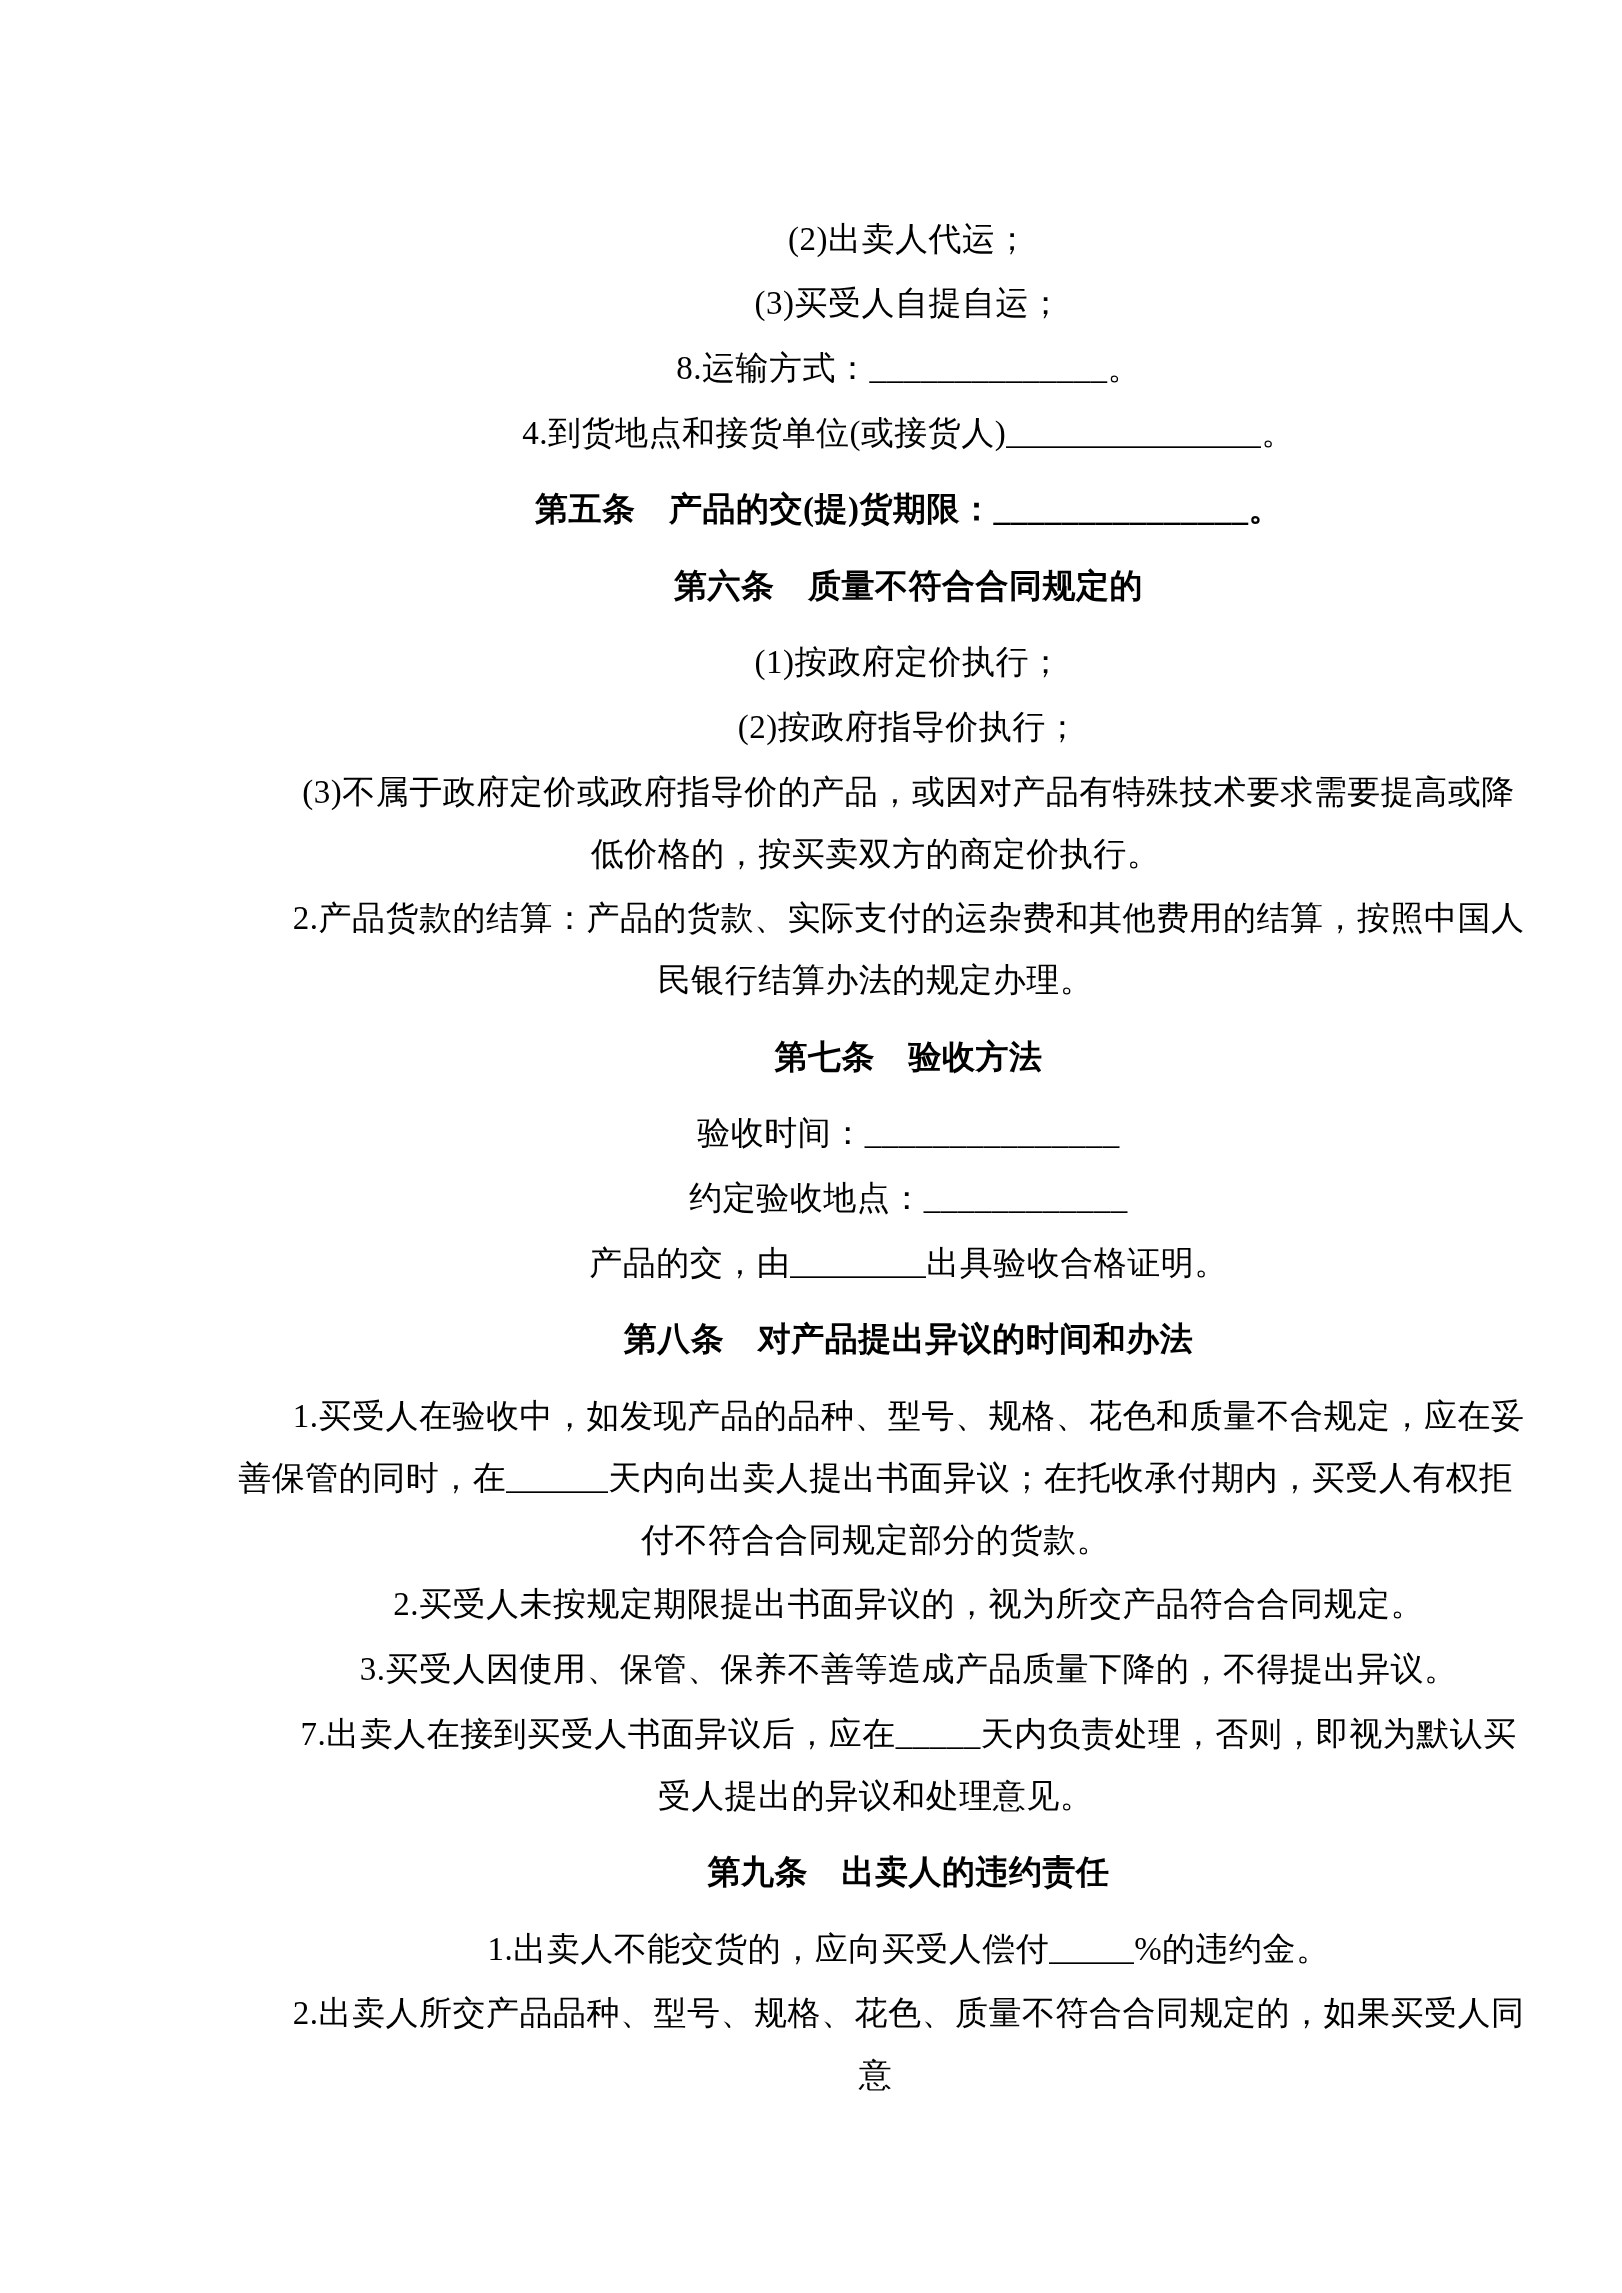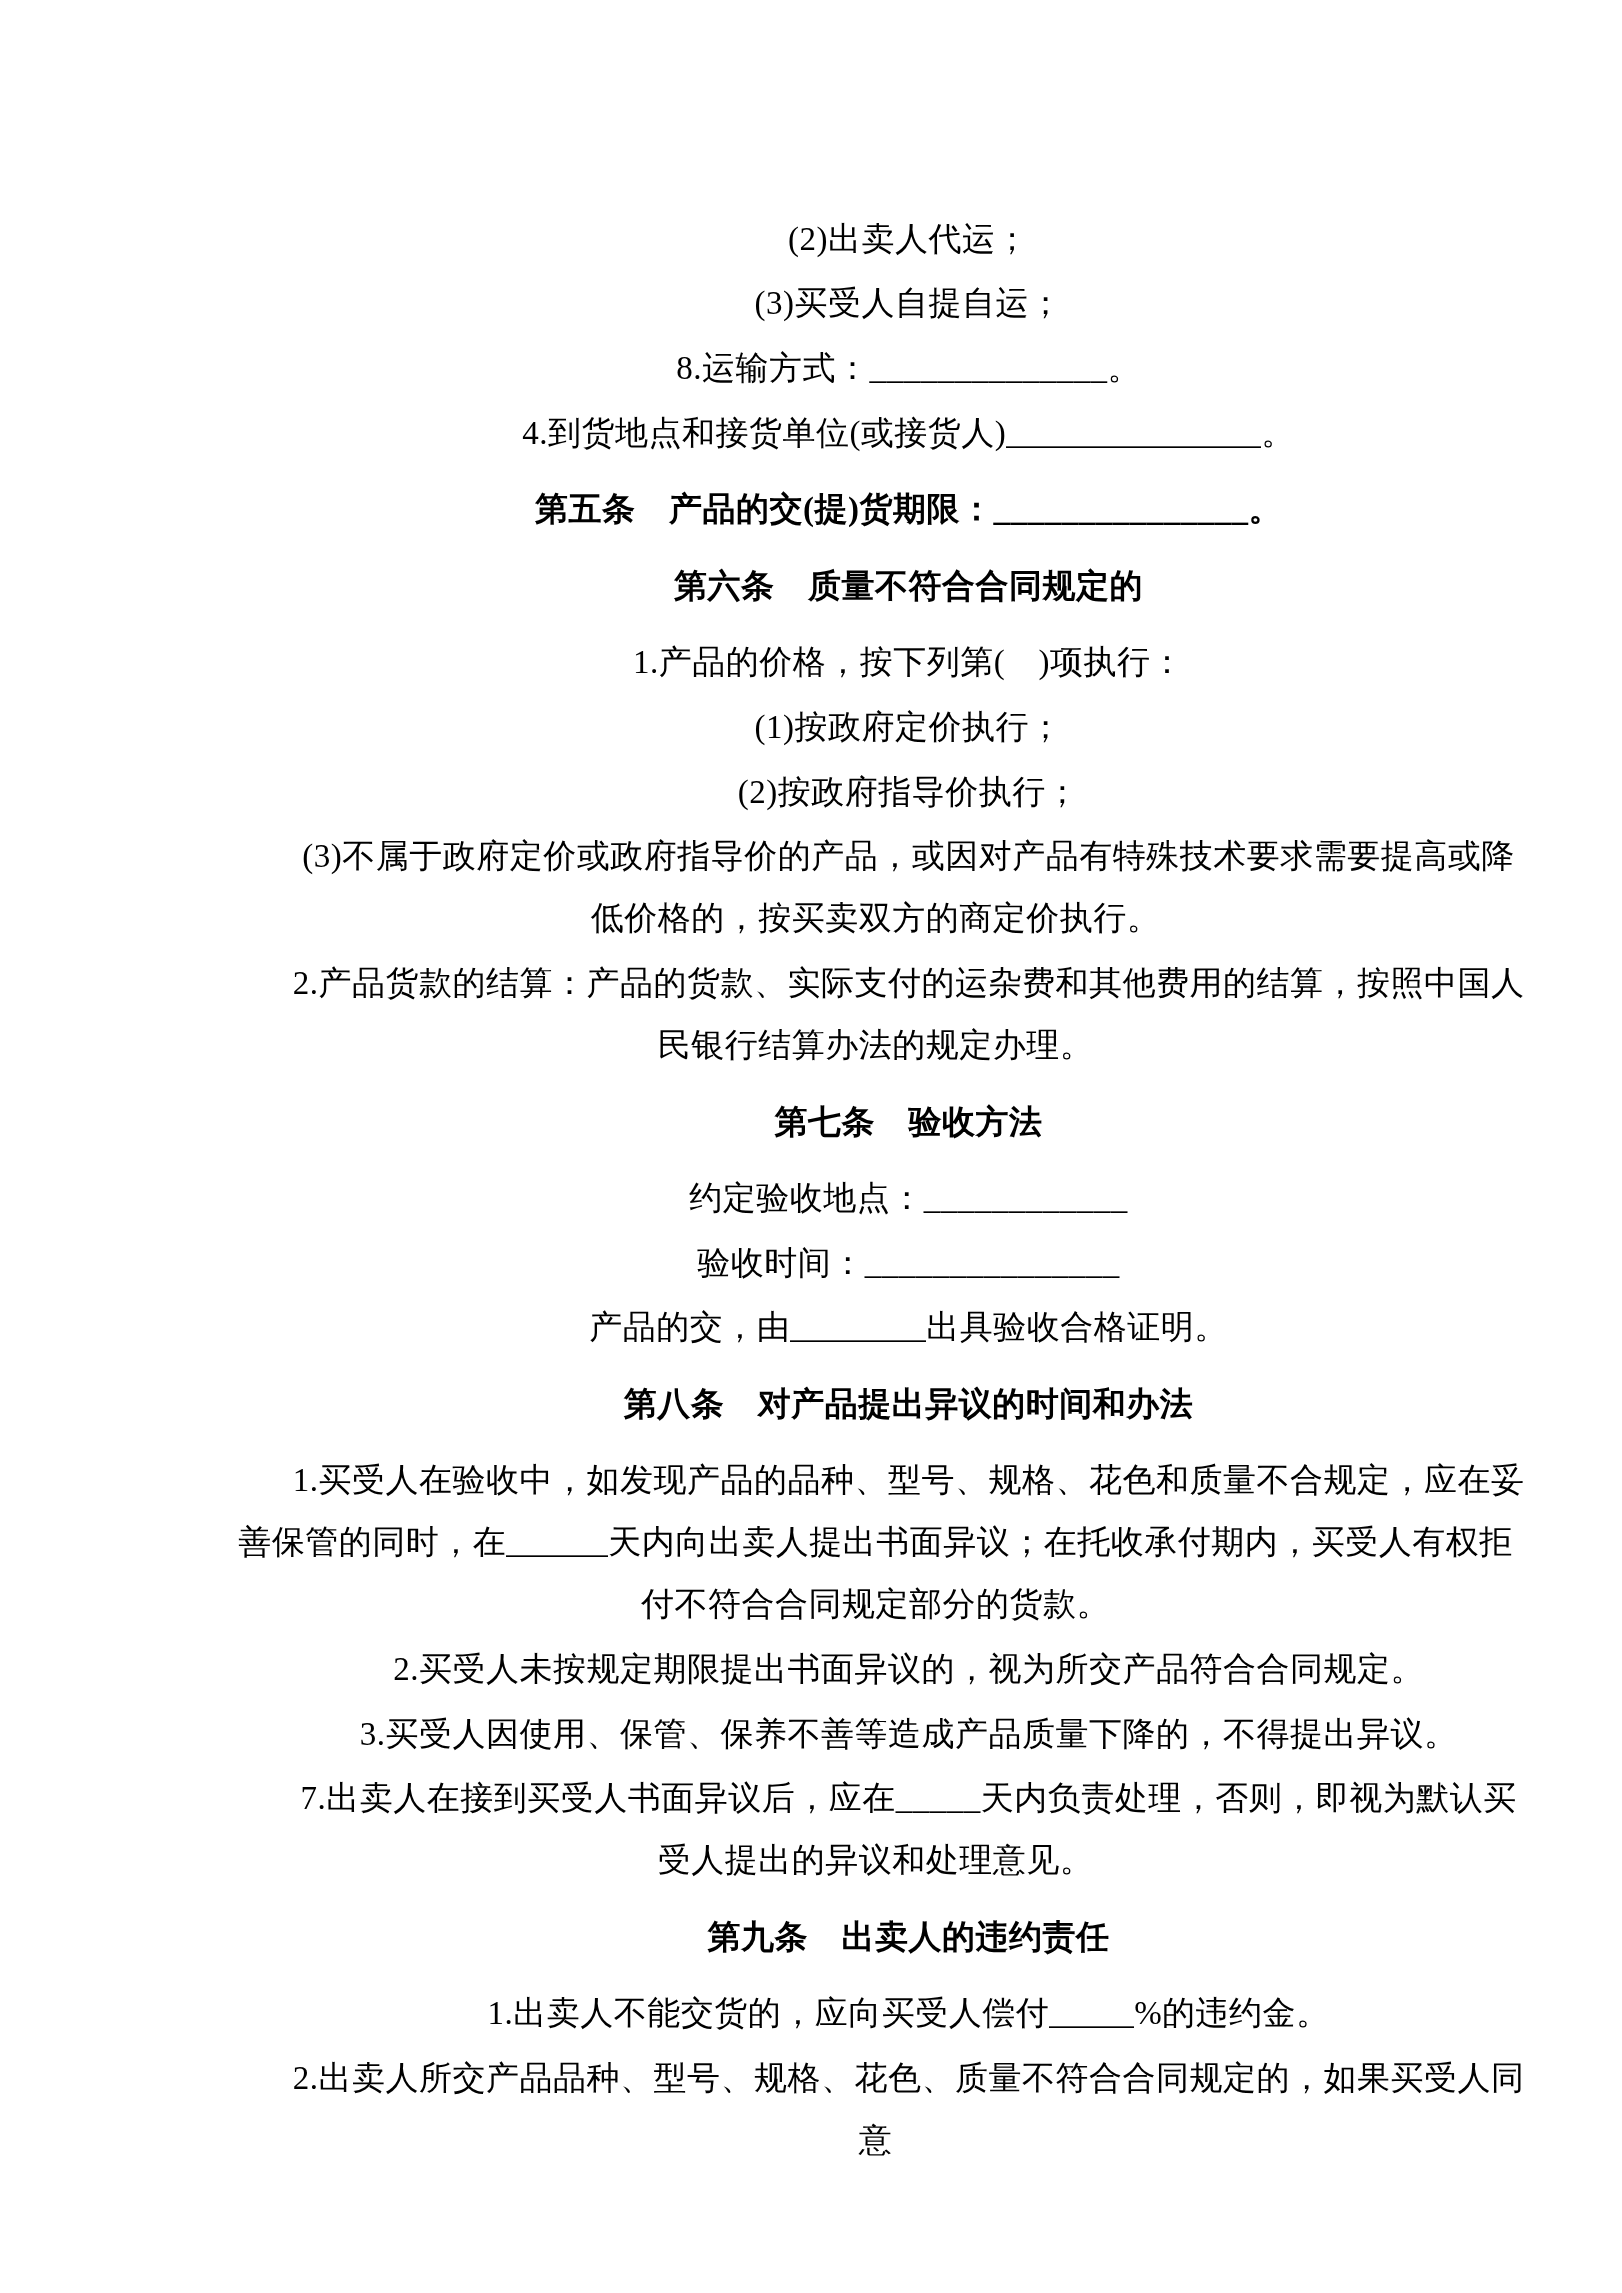--- a/index.html
+++ b/index.html
@@ -34,28 +34,27 @@
 </head>
 <body>
 
 <div class="doc-page">
   <p>(2)出卖人代运；</p>
   <p>(3)买受人自提自运；</p>
   <p>8.运输方式：______________。</p>
   <p>4.到货地点和接货单位(或接货人)_______________。</p>
   <p class="heading">第五条　产品的交(提)货期限：_______________。</p>
   <p class="heading">第六条　质量不符合合同规定的</p>
-  <p>1.产品的价格，按下列第(　)项执行：</p>
   <p>(1)按政府定价执行；</p>
   <p>(2)按政府指导价执行；</p>
   <p>(3)不属于政府定价或政府指导价的产品，或因对产品有特殊技术要求需要提高或降低价格的，按买卖双方的商定价执行。</p>
   <p>2.产品货款的结算：产品的货款、实际支付的运杂费和其他费用的结算，按照中国人民银行结算办法的规定办理。</p>
   <p class="heading">第七条　验收方法</p>
+  <p>验收时间：_______________</p>
   <p>约定验收地点：____________</p>
-  <p>验收时间：_______________</p>
   <p>产品的交，由________出具验收合格证明。</p>
   <p class="heading">第八条　对产品提出异议的时间和办法</p>
   <p>1.买受人在验收中，如发现产品的品种、型号、规格、花色和质量不合规定，应在妥善保管的同时，在______天内向出卖人提出书面异议；在托收承付期内，买受人有权拒付不符合合同规定部分的货款。</p>
   <p>2.买受人未按规定期限提出书面异议的，视为所交产品符合合同规定。</p>
   <p>3.买受人因使用、保管、保养不善等造成产品质量下降的，不得提出异议。</p>
   <p>7.出卖人在接到买受人书面异议后，应在_____天内负责处理，否则，即视为默认买受人提出的异议和处理意见。</p>
   <p class="heading">第九条　出卖人的违约责任</p>
   <p>1.出卖人不能交货的，应向买受人偿付_____%的违约金。</p>
   <p>2.出卖人所交产品品种、型号、规格、花色、质量不符合合同规定的，如果买受人同意</p>
 </div>

